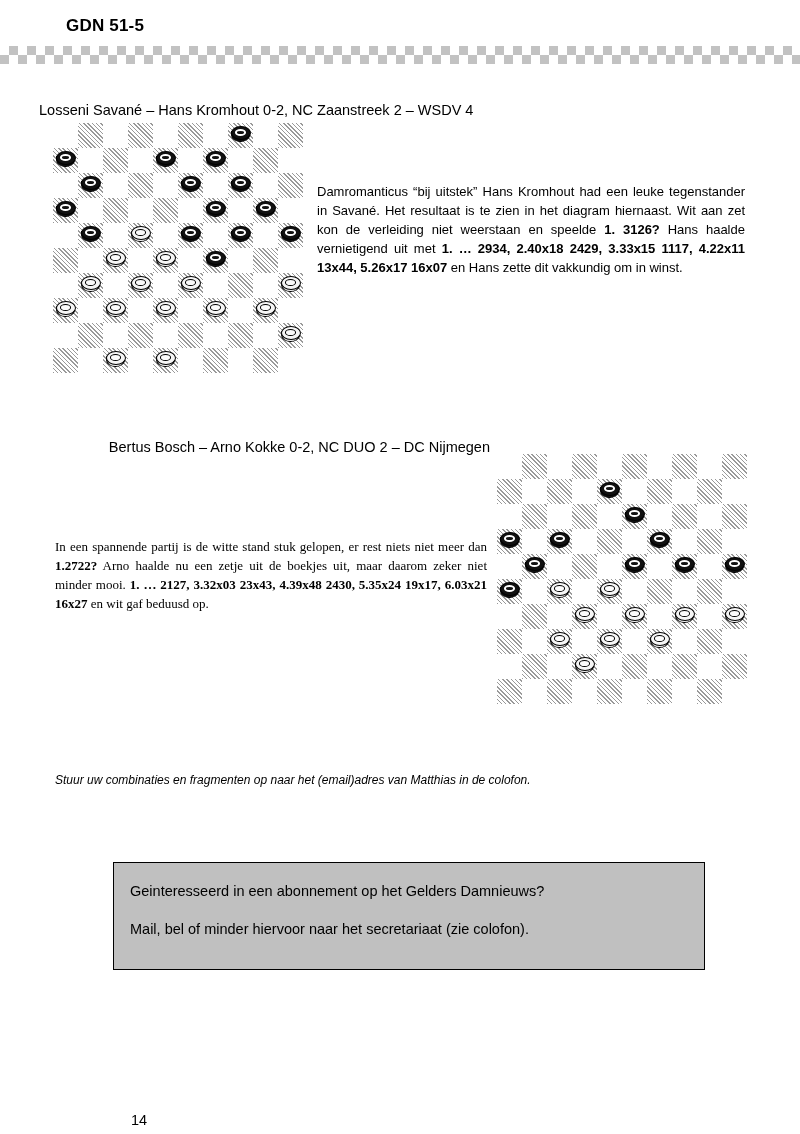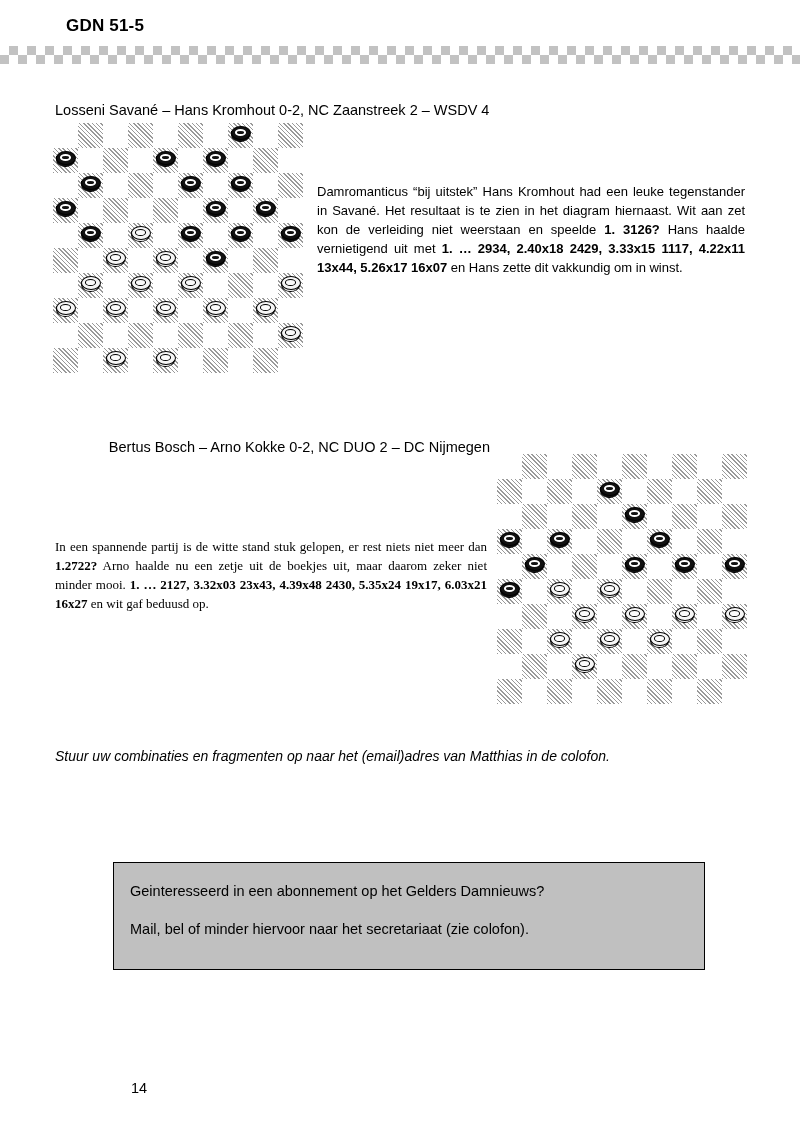--- a/index.html
+++ b/index.html
@@ -49,23 +49,23 @@
     position: absolute;
     font-size: 13px;
     line-height: 1.47;
     text-align: justify;
   }
   .body-text b { font-weight: bold; }
 
   .italic-note {
     position: absolute;
     left: 55px;
-    top: 748px;
+    top: 773px;
     width: 700px;
-    font-size: 14px;
+    font-size: 12px;
     font-style: italic;
   }
 
   
   .board {
     position: absolute;
     display: grid;
     grid-template-columns: repeat(10, 1fr);
     grid-template-rows: repeat(10, 1fr);
     background: #ffffff;
@@ -139,32 +139,32 @@
     font-size: 14.5px;
     line-height: 1.45;
     margin-left: 24px;
   }
   .promo-box .gap { height: 17px; }
 
   
   .page-number {
     position: absolute;
     left: 131px;
-    top: 1080px;
+    top: 1112px;
     font-size: 14.5px;
   }
 </style>
 </head>
 <body>
 
 <div class="page-header">GDN 51-5</div>
 
 <div class="checker-band"></div>
 
-<div class="caption" style="left:55px; top:101px; width:700px;">Losseni Savané – Hans Kromhout 0-2, NC Zaanstreek 2 – WSDV 4</div>
+<div class="caption" style="left:39px; top:101px; width:700px;">Losseni Savané – Hans Kromhout 0-2, NC Zaanstreek 2 – WSDV 4</div>
 
 <div class="board" style="left:53px; top:123px; width:250px; height:250px;">
     <div class="sq light"></div>
     <div class="sq dark"></div>
     <div class="sq light"></div>
     <div class="sq dark"></div>
     <div class="sq light"></div>
     <div class="sq dark"></div>
     <div class="sq light"></div>
     <div class="sq dark">

